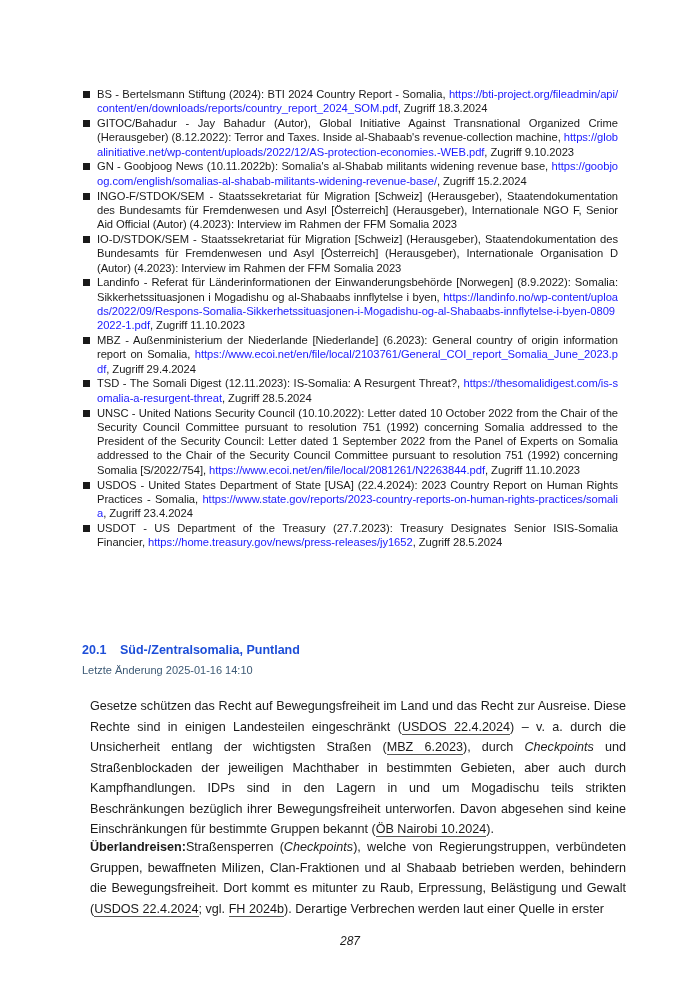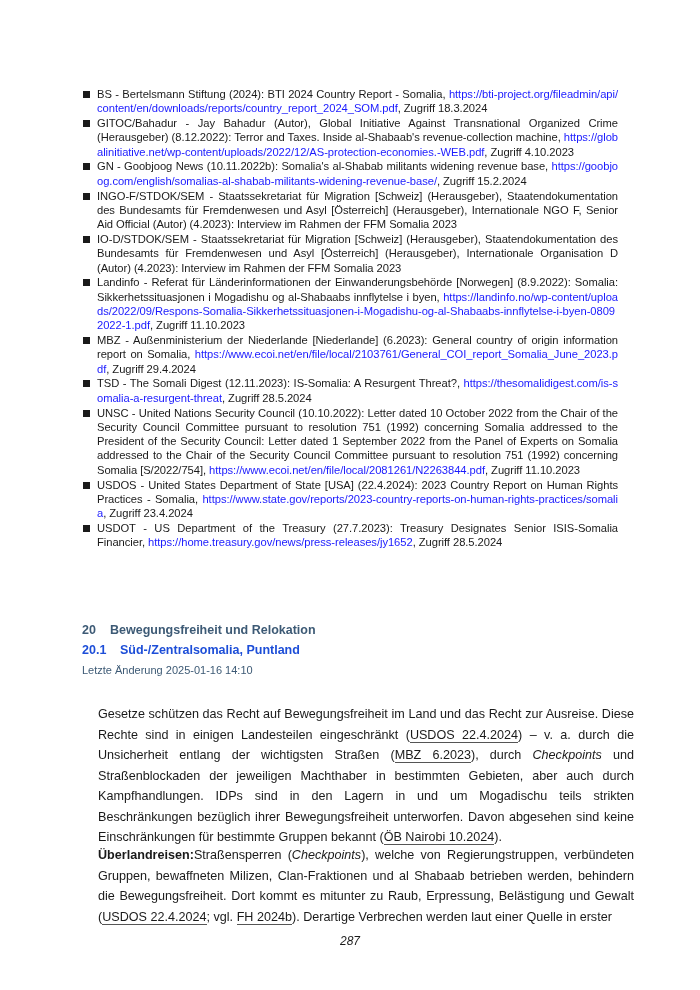--- a/index.html
+++ b/index.html
@@ -8,48 +8,45 @@
   .page { position: absolute; left: 0; top: 4px; width: 608px; height: 990px; padding-left: 48px; }
   .refs { position: absolute; left: 82px; top: 83px; width: 536px; margin: 0; padding: 0; list-style: none; }
   .ref { position: relative; padding-left: 15px; font-size: 11.2px; line-height: 14.3px; margin: 0 0 0.5px 0; text-align: justify; letter-spacing: -0.05px; }
   .ref .bullet { position: absolute; left: 1px; top: 4px; width: 7px; height: 7px; background: #1a1a1a; }
   a.link { color: #1a1aff; text-decoration: none; word-break: break-all; }
   .h1 { position: absolute; left: 82px; top: 619px; font-size: 12.5px; font-weight: bold; color: #3d5a75; }
   .h1 .num { display: inline-block; width: 28px; }
   .h2 { position: absolute; left: 82px; top: 639px; font-size: 12.5px; font-weight: bold; color: #1d4ed8; }
   .h2 .num { display: inline-block; width: 38px; }
   .meta { position: absolute; left: 82px; top: 660px; font-size: 11px; color: #3d5a75; }
-  .para { position: absolute; left: 82px; width: 536px; font-size: 12.6px; line-height: 20.5px; text-align: justify; margin: 16px; color: #1a1a1a; }
+  .para { position: absolute; left: 82px; width: 536px; font-size: 12.6px; line-height: 20.5px; text-align: justify; margin: 8px; color: #1a1a1a; }
   .p1 { top: 684px; }
   .p2 { top: 825px; }
   .cite { border-bottom: 1px solid #555; color: #1a1a1a; text-decoration: none; }
   .footer { position: absolute; left: 0; width: 700px; top: 930px; text-align: center; font-size: 12px; color: #1a1a1a; font-style: italic; }
 </style>
 </head>
 <body>
 
 <div class="page">
 
   <ul class="refs">
     <li class="ref"><span class="bullet"></span><span>BS - Bertelsmann Stiftung (2024): BTI 2024 Country Report - Somalia, </span><a class="link">https://bti-project.org/fileadmin/api/content/en/downloads/reports/country_report_2024_SOM.pdf</a><span>, Zugriff 18.3.2024</span></li>
-    <li class="ref"><span class="bullet"></span><span>GITOC/Bahadur - Jay Bahadur (Autor), Global Initiative Against Transnational Organized Crime (Herausgeber) (8.12.2022): Terror and Taxes.  Inside al-Shabaab's revenue-collection machine, </span><a class="link">https://globalinitiative.net/wp-content/uploads/2022/12/AS-protection-economies.-WEB.pdf</a><span>, Zugriff 4.10.2023</span></li>
+    <li class="ref"><span class="bullet"></span><span>GITOC/Bahadur - Jay Bahadur (Autor), Global Initiative Against Transnational Organized Crime (Herausgeber) (8.12.2022): Terror and Taxes.  Inside al-Shabaab's revenue-collection machine, </span><a class="link">https://globalinitiative.net/wp-content/uploads/2022/12/AS-protection-economies.-WEB.pdf</a><span>, Zugriff 9.10.2023</span></li>
     <li class="ref"><span class="bullet"></span><span>GN - Goobjoog News (10.11.2022b): Somalia's al-Shabab militants widening revenue base, </span><a class="link">https://goobjoog.com/english/somalias-al-shabab-militants-widening-revenue-base/</a><span>, Zugriff 15.2.2024</span></li>
     <li class="ref"><span class="bullet"></span><span>INGO-F/STDOK/SEM - Staatssekretariat für Migration [Schweiz] (Herausgeber), Staatendokumentation des Bundesamts für Fremdenwesen und Asyl [Österreich] (Herausgeber), Internationale NGO F, Senior Aid Official (Autor) (4.2023): Interview im Rahmen der FFM Somalia 2023</span></li>
     <li class="ref"><span class="bullet"></span><span>IO-D/STDOK/SEM - Staatssekretariat für Migration [Schweiz] (Herausgeber), Staatendokumentation des Bundesamts für Fremdenwesen und Asyl [Österreich] (Herausgeber), Internationale Organisation D (Autor) (4.2023): Interview im Rahmen der FFM Somalia 2023</span></li>
     <li class="ref"><span class="bullet"></span><span>Landinfo - Referat für Länderinformationen der Einwanderungsbehörde [Norwegen] (8.9.2022): Somalia:  Sikkerhetssituasjonen i Mogadishu og al-Shabaabs innflytelse i byen, </span><a class="link">https://landinfo.no/wp-content/uploads/2022/09/Respons-Somalia-Sikkerhetssituasjonen-i-Mogadishu-og-al-Shabaabs-innflytelse-i-byen-08092022-1.pdf</a><span>, Zugriff 11.10.2023</span></li>
     <li class="ref"><span class="bullet"></span><span>MBZ - Außenministerium der Niederlande [Niederlande] (6.2023): General country of origin information report on Somalia, </span><a class="link">https://www.ecoi.net/en/file/local/2103761/General_COI_report_Somalia_June_2023.pdf</a><span>, Zugriff 29.4.2024</span></li>
     <li class="ref"><span class="bullet"></span><span>TSD - The Somali Digest (12.11.2023): IS-Somalia:  A Resurgent Threat?, </span><a class="link">https://thesomalidigest.com/is-somalia-a-resurgent-threat</a><span>, Zugriff 28.5.2024</span></li>
     <li class="ref"><span class="bullet"></span><span>UNSC - United Nations Security Council (10.10.2022): Letter dated 10 October 2022 from the Chair of the Security Council Committee pursuant to resolution 751 (1992) concerning Somalia addressed to the President of the Security Council: Letter dated 1 September 2022 from the Panel of Experts on Somalia addressed to the Chair of the Security Council Committee pursuant to resolution 751 (1992) concerning Somalia [S/2022/754], </span><a class="link">https://www.ecoi.net/en/file/local/2081261/N2263844.pdf</a><span>, Zugriff 11.10.2023</span></li>
     <li class="ref"><span class="bullet"></span><span>USDOS - United States Department of State [USA] (22.4.2024): 2023 Country Report on Human Rights Practices - Somalia, </span><a class="link">https://www.state.gov/reports/2023-country-reports-on-human-rights-practices/somalia</a><span>, Zugriff 23.4.2024</span></li>
     <li class="ref"><span class="bullet"></span><span>USDOT - US Department of the Treasury (27.7.2023): Treasury Designates Senior ISIS-Somalia Financier, </span><a class="link">https://home.treasury.gov/news/press-releases/jy1652</a><span>, Zugriff 28.5.2024</span></li>
   </ul>
 
-  <div class="h1">
-    <span class="num">20</span><span>Bewegungsfreiheit und Relokation</span>
-  </div>
   <div class="h2">
     <span class="num">20.1</span><span>Süd-/Zentralsomalia, Puntland</span>
   </div>
   <div class="meta">Letzte Änderung 2025-01-16 14:10</div>
 
   <p class="para p1"><span>Gesetze schützen das Recht auf Bewegungsfreiheit im Land und das Recht zur Ausreise. Diese Rechte sind in einigen Landesteilen eingeschränkt (</span><a class="cite">USDOS 22.4.2024</a><span>) – v. a. durch die Unsicherheit entlang der wichtigsten Straßen (</span><a class="cite">MBZ 6.2023</a><span>), durch </span><em>Checkpoints</em><span> und Straßenblockaden der jeweiligen Machthaber in bestimmten Gebieten, aber auch durch Kampfhandlungen. IDPs sind in den Lagern in und um Mogadischu teils strikten Beschränkungen bezüglich ihrer Bewegungsfreiheit unterworfen. Davon abgesehen sind keine Einschränkungen für bestimmte Gruppen bekannt (</span><a class="cite">ÖB Nairobi 10.2024</a><span>).</span></p>
 
   <p class="para p2"><b>Überlandreisen:</b><span>Straßensperren (</span><em>Checkpoints</em><span>), welche von Regierungstruppen, verbündeten Gruppen, bewaffneten Milizen, Clan-Fraktionen und al Shabaab betrieben werden, behindern die Bewegungsfreiheit. Dort kommt es mitunter zu Raub, Erpressung, Belästigung und Gewalt (</span><a class="cite">USDOS 22.4.2024</a><span>; vgl. </span><a class="cite">FH 2024b</a><span>). Derartige Verbrechen werden laut einer Quelle in erster</span></p>
 
   <div class="footer">287</div>

